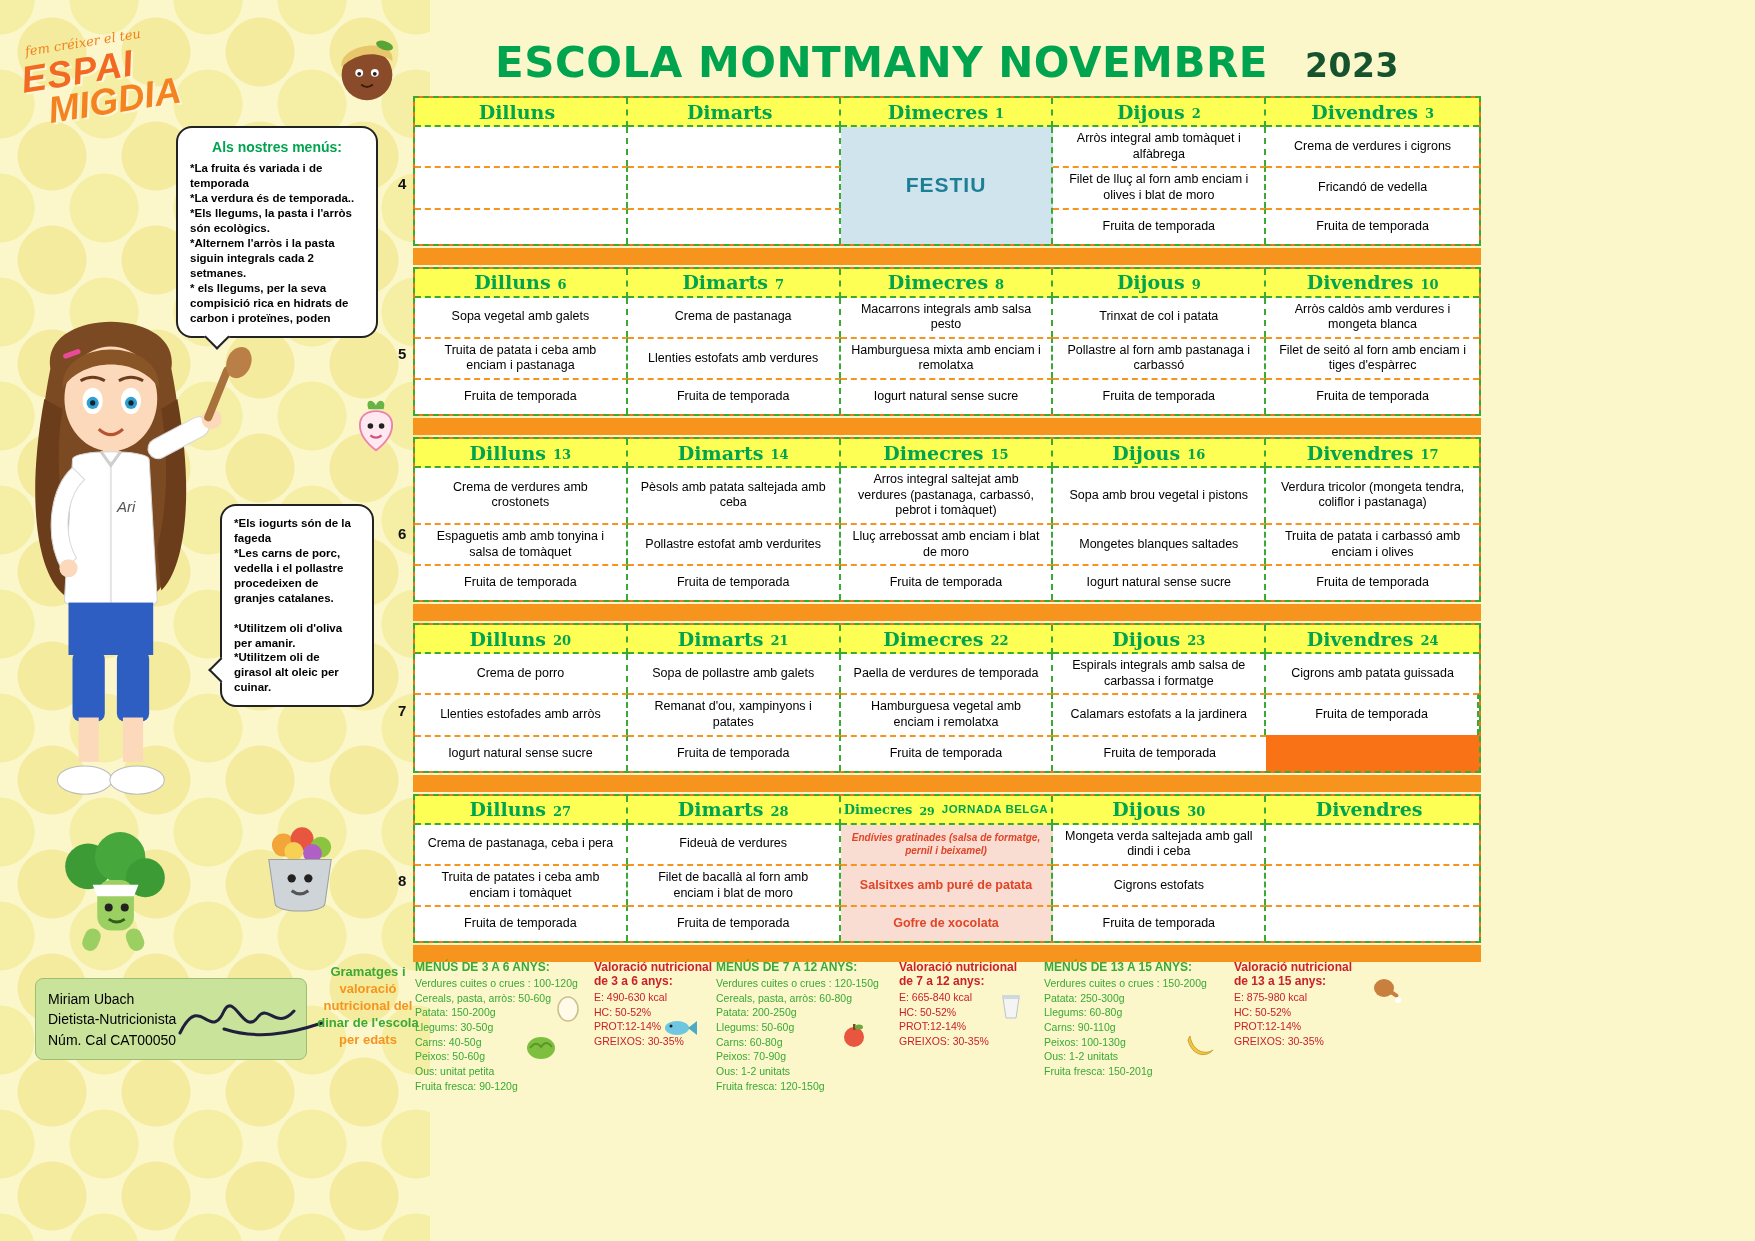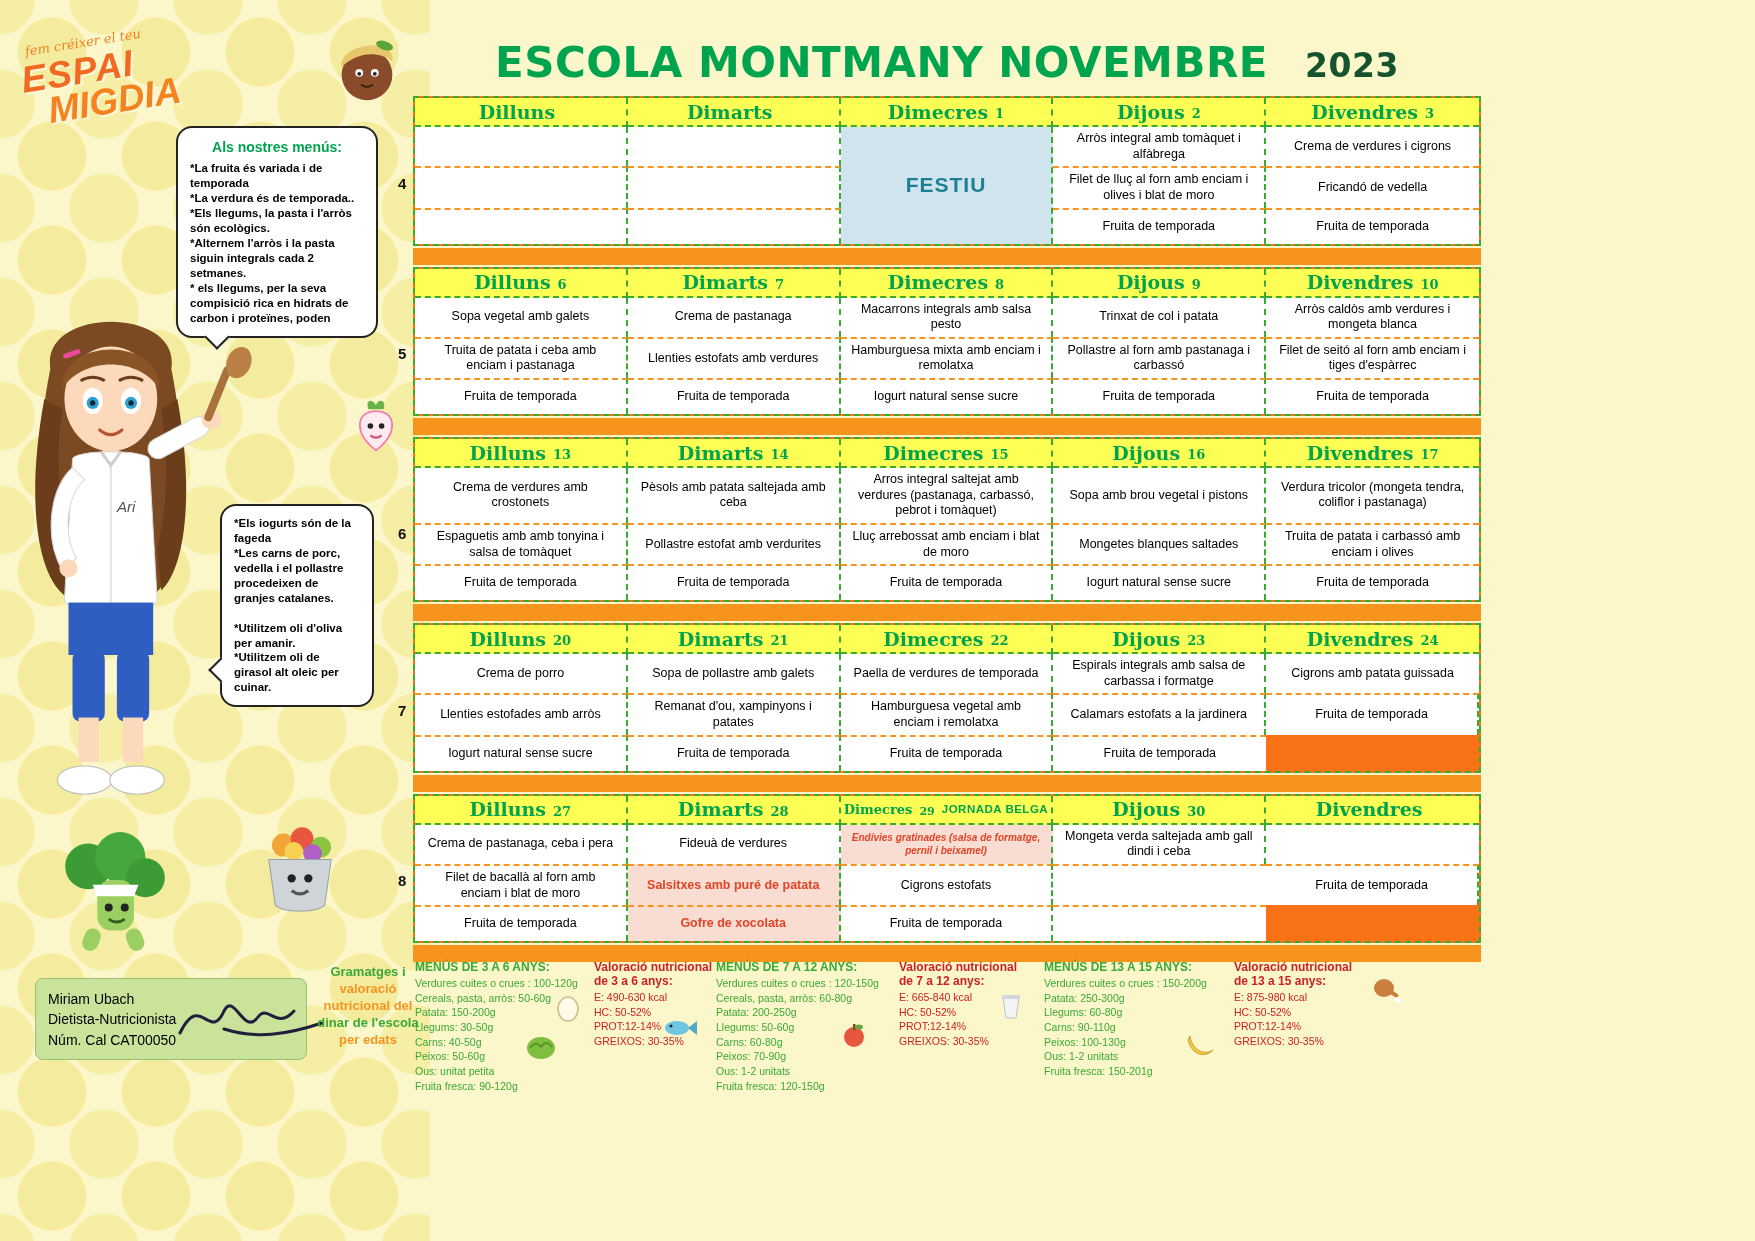--- a/index.html
+++ b/index.html
@@ -390,20 +390,21 @@
         </div>
       <div class="hdr lastcol">
           <span class="day">Divendres</span>
           <span class="date"></span>
         </div>
       <div class="cell">Crema de pastanaga, ceba i pera</div>
       <div class="cell">Fideuà de verdures</div>
       <div class="cell belga belga-sm">Endívies gratinades (salsa de formatge, pernil i beixamel)</div>
       <div class="cell">Mongeta verda saltejada amb  gall dindi i ceba</div>
       <div class="cell lastcol"></div>
+      <div class="cell sep">Truita de patates i ceba amb enciam i tomàquet</div>
       <div class="cell sep">Filet de bacallà al forn amb enciam i blat de moro</div>
       <div class="cell sep belga">Salsitxes amb puré de patata</div>
       <div class="cell sep">Cigrons estofats</div>
       <div class="cell sep lastcol"></div>
       <div class="cell sep">Fruita de temporada</div>
       <div class="cell sep">Fruita de temporada</div>
       <div class="cell sep belga">Gofre de xocolata</div>
       <div class="cell sep">Fruita de temporada</div>
       <div class="cell sep lastcol"></div>
     </div>

